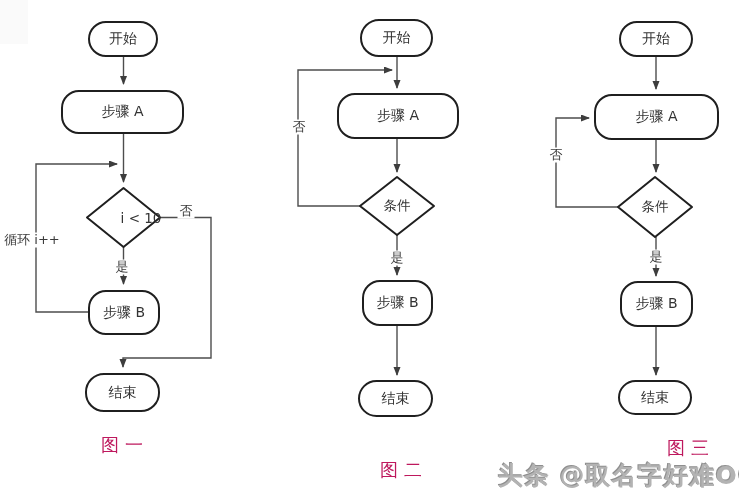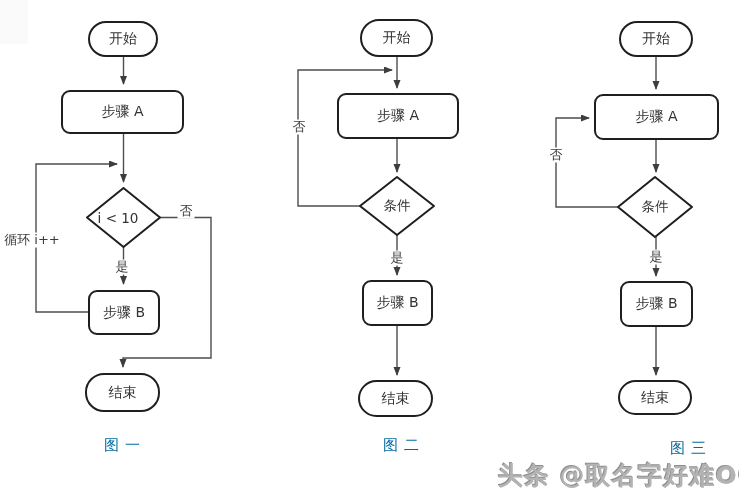--- a/index.html
+++ b/index.html
@@ -40,43 +40,43 @@
     display: flex;
     align-items: center;
     justify-content: center;
     border: 2px solid #1f1f1f;
     background: #ffffff;
     color: #333333;
     font-size: 14px;
     white-space: nowrap;
   }
   .terminator { border-radius: 19px; }
-  .process    { border-radius: 9px; }
+  .process    { border-radius: 18px; }
   .diamond-label {
     position: absolute;
     transform: translate(-50%, -50%);
     color: #333333;
     font-size: 13.5px;
     white-space: nowrap;
   }
   .edge-label {
     position: absolute;
     transform: translate(-50%, -50%);
     background: #ffffff;
     padding: 0 2px;
     color: #3a3a3a;
     font-size: 13px;
     line-height: 1.15;
     white-space: nowrap;
   }
   .caption {
     position: absolute;
     transform: translate(-50%, -50%);
-    color: #0369a1;
-    font-size: 15px;
+    color: #be185d;
+    font-size: 18px;
     letter-spacing: 6px;
     white-space: nowrap;
     text-align: center;
   }
   .watermark {
     position: absolute;
     transform: translate(-50%, -50%);
     color: #b3b3b3;
     font-size: 25px;
     font-weight: bold;
@@ -128,21 +128,21 @@
     <path class="edge" marker-end="url(#arrow)" d="M656 327 L656 375"></path>
     <polygon class="diamond" points="655,177 692,207 655,237 618,207"></polygon>
   </svg>
 
   <div class="node terminator" style="left:88px;top:21px;width:70px;height:36px">
     <span>开始</span>
   </div>
   <div class="node process" style="left:61px;top:90px;width:123px;height:44px">
     <span>步骤 A</span>
   </div>
-  <div class="diamond-label" style="left:118px;top:217.5px">i &lt; 10</div>
+  <div class="diamond-label" style="left:141px;top:217.5px">i &lt; 10</div>
   <div class="node process" style="left:88px;top:290px;width:72px;height:45px">
     <span>步骤 B</span>
   </div>
   <div class="node terminator" style="left:85px;top:373px;width:75px;height:39px">
     <span>结束</span>
   </div>
   <div class="edge-label" style="left:186px;top:211px">否</div>
   <div class="edge-label" style="left:122px;top:267px">是</div>
   <div class="edge-label" style="left:32px;top:240px">循环 i++</div>
   <div class="caption" style="left:125px;top:445px">图一</div>
@@ -155,21 +155,21 @@
   </div>
   <div class="diamond-label" style="left:397px;top:206px">条件</div>
   <div class="node process" style="left:362px;top:280px;width:71px;height:46px">
     <span>步骤 B</span>
   </div>
   <div class="node terminator" style="left:358px;top:380px;width:75px;height:37px">
     <span>结束</span>
   </div>
   <div class="edge-label" style="left:299px;top:127px">否</div>
   <div class="edge-label" style="left:397px;top:258px">是</div>
-  <div class="caption" style="left:404px;top:445px">图二</div>
+  <div class="caption" style="left:404px;top:470px">图二</div>
 
   <div class="node terminator" style="left:619px;top:21px;width:74px;height:36px">
     <span>开始</span>
   </div>
   <div class="node process" style="left:594px;top:94px;width:125px;height:46px">
     <span>步骤 A</span>
   </div>
   <div class="diamond-label" style="left:655px;top:207px">条件</div>
   <div class="node process" style="left:620px;top:281px;width:73px;height:46px">
     <span>步骤 B</span>

